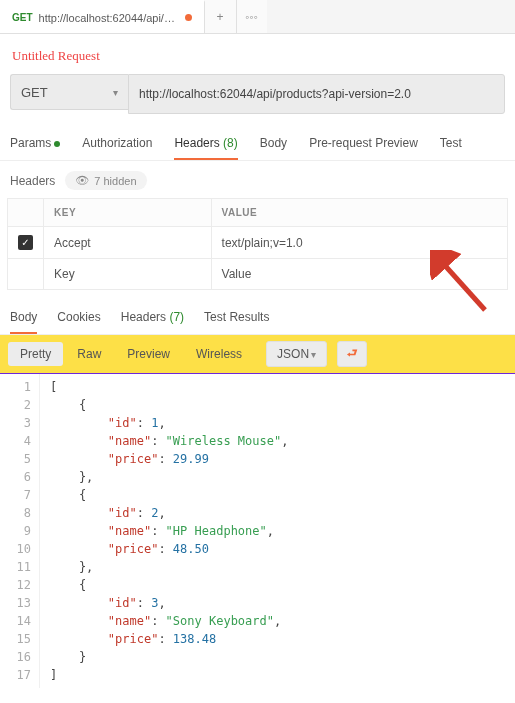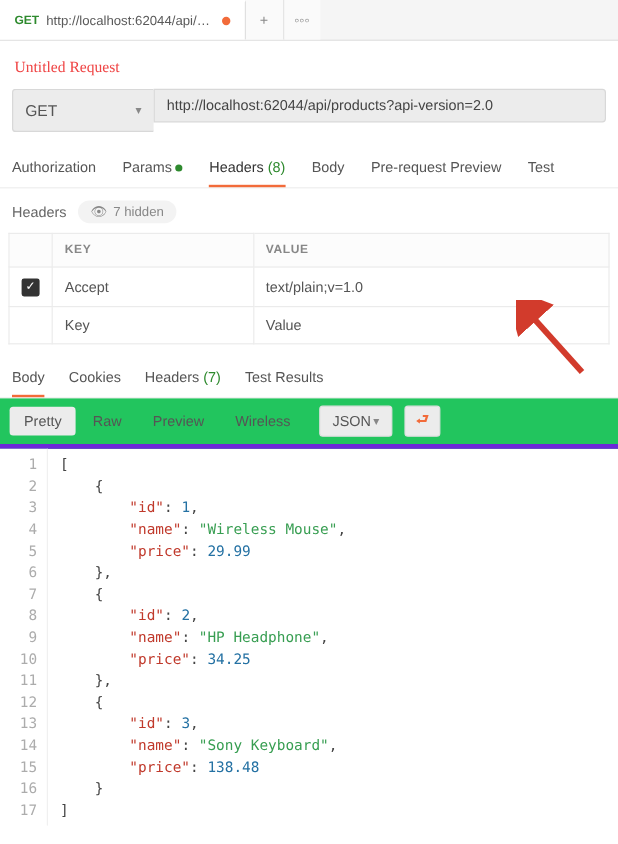--- a/index.html
+++ b/index.html
@@ -78,21 +78,21 @@
     color:#555;
     font-size:13px;
     height:36px;
     cursor:pointer;
     justify-content:space-between;
     border-radius:3px 0 0 3px;
   }
   .chev { font-size:10px; color:#888;}
   .url-input {
     flex:1;
-    height:28px;
+    height:40px;
     border:1px solid #d8d8d8;
     background:#ececec;
     padding:0 10px;
     font-size:12px;
     color:#444;
     border-radius:0 3px 3px 0;
   }
   
   .subtab-row {
     display:flex;
@@ -153,21 +153,21 @@
   .resp-tab-row {
     display:flex;gap:20px;padding:0 10px;border-bottom:1px solid #eee;
   }
   .resp-tab {
     padding:10px 0 8px;font-size:12px;color:#555;cursor:pointer;
     border-bottom:2px solid transparent;
   }
   .resp-tab.active{border-bottom-color:#f26b3a;}
   .pretty-bar {
     display:flex;align-items:center;gap:2px;
-    padding:6px 8px;background:#22c55e;border-bottom:4px solid #6d28d9;
+    padding:6px 8px;background:#fde047;border-bottom:1px solid #6d28d9;
   }
   .pretty-btn {
     padding:5px 12px;font-size:12px;color:#555;cursor:pointer;border-radius:3px;
   }
   .pretty-btn.active{background:#ececec;}
   .json-dd{
     margin-left:10px;background:#ececec;border:1px solid #e0e0e0;
     padding:5px 10px;font-size:12px;color:#555;cursor:pointer;
     display:flex;align-items:center;gap:2px;border-radius:3px;
   }
@@ -214,24 +214,24 @@
 
 <div class="url-row">
   <div class="method-picker">
     <span>GET</span>
     <span class="chev">▾</span>
   </div>
   <input class="url-input" value="http://localhost:62044/api/products?api-version=2.0" style="">
 </div>
 
 <div class="subtab-row">
-  <div class="subtab">Authorization</div>
   <div class="subtab">
     <span>Params</span><span class="dot-green"></span>
   </div>
+  <div class="subtab">Authorization</div>
   <div class="subtab active">
     <span>Headers</span>
     <span class="count-green">(8)</span>
   </div>
   <div class="subtab">Body</div>
   <div class="subtab">Pre-request Preview</div>
   <div class="subtab">Test</div>
 </div>
 
 <div class="headers-bar">
@@ -292,21 +292,21 @@
   <div class="gutter" id="gutter">1<br>2<br>3<br>4<br>5<br>6<br>7<br>8<br>9<br>10<br>11<br>12<br>13<br>14<br>15<br>16<br>17<br></div>
   <div class="code" id="code">[
     {
         <span class="k">"id"</span>: <span class="n">1</span>,
         <span class="k">"name"</span>: <span class="s">"Wireless Mouse"</span>,
         <span class="k">"price"</span>: <span class="n">29.99</span>
     },
     {
         <span class="k">"id"</span>: <span class="n">2</span>,
         <span class="k">"name"</span>: <span class="s">"HP Headphone"</span>,
-        <span class="k">"price"</span>: <span class="n">34.25</span>
+        <span class="k">"price"</span>: <span class="n">48.50</span>
     },
     {
         <span class="k">"id"</span>: <span class="n">3</span>,
         <span class="k">"name"</span>: <span class="s">"Sony Keyboard"</span>,
         <span class="k">"price"</span>: <span class="n">138.48</span>
     }
 ]
 </div>
 </div>
 

